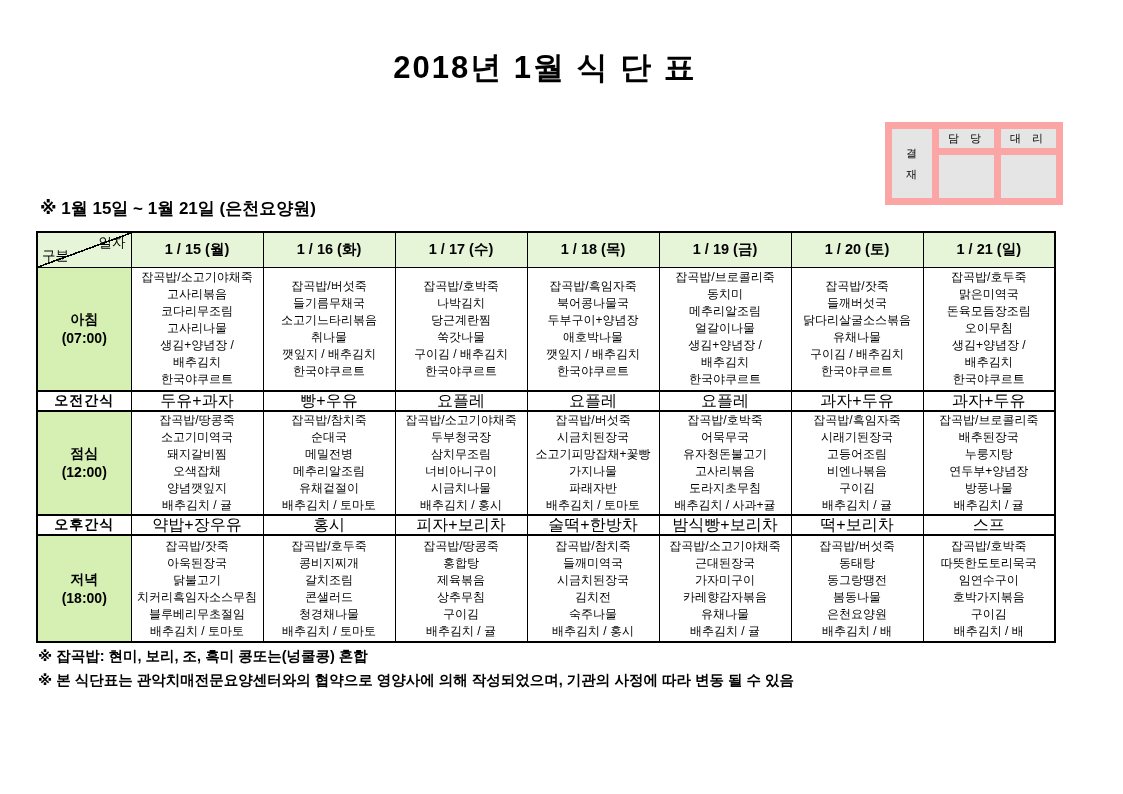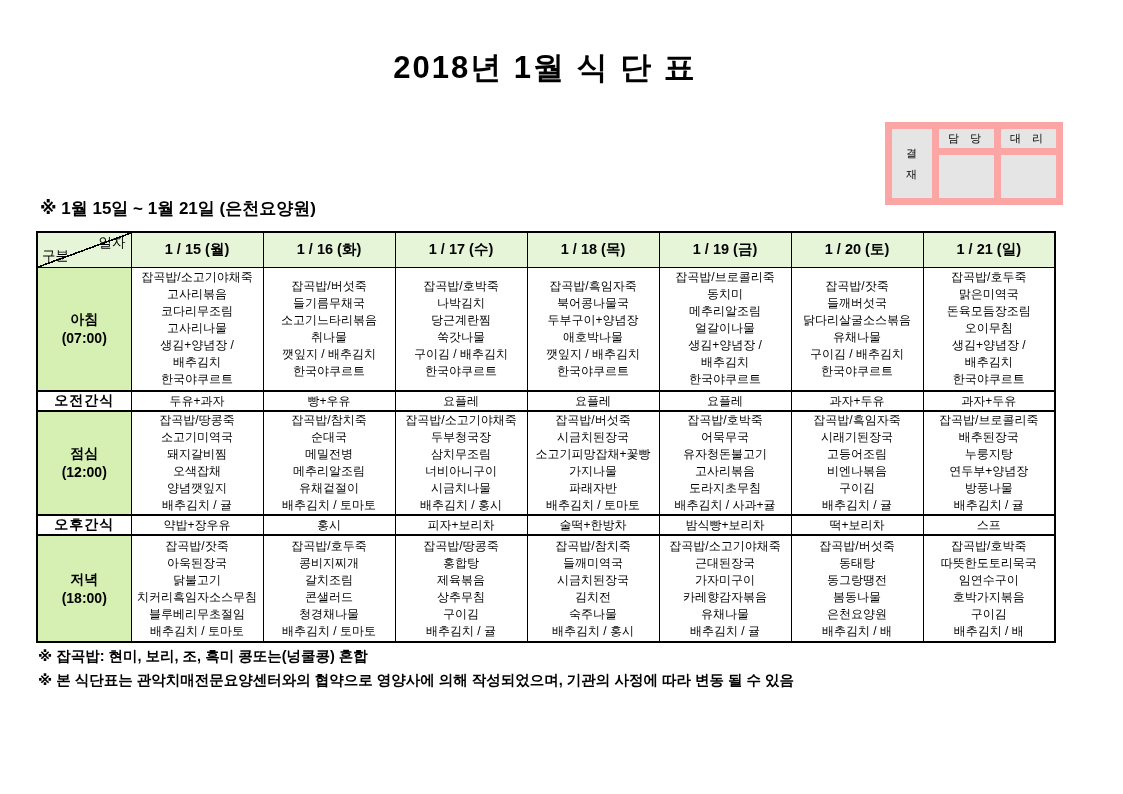--- a/index.html
+++ b/index.html
@@ -46,21 +46,21 @@
   tr[data-name="row-dinner"] { height:107px; }
   tr.snack-row { height:20px; }
   tr.snack-row td { border-top-width:2px; border-bottom-width:2px; }
 
   .label-cell { font-weight:700; }
   .label-cell.meal { background:#d5f0b2; font-size:14px; line-height:19px; }
   .label-cell.snack { background:#fff; font-size:14px; letter-spacing:1px; }
 
   .menu-cell { font-size:12px; background:#fff; }
   .menu-line { line-height:17px; white-space:nowrap; }
-  tr.snack-row .menu-cell { font-size:12px; }
+  tr.snack-row .menu-cell { font-size:16px; }
   tr.snack-row .menu-line { line-height:16px; }
 
   .notes { position:absolute; left:38px; top:644px; font-size:14.5px; font-weight:700; line-height:24px; }
 </style>
 </head>
 <body>
 
 <div class="page" data-name="meal-plan-page">
 
   <div class="title" data-name="page-title">2018년 1월 식 단 표</div>

